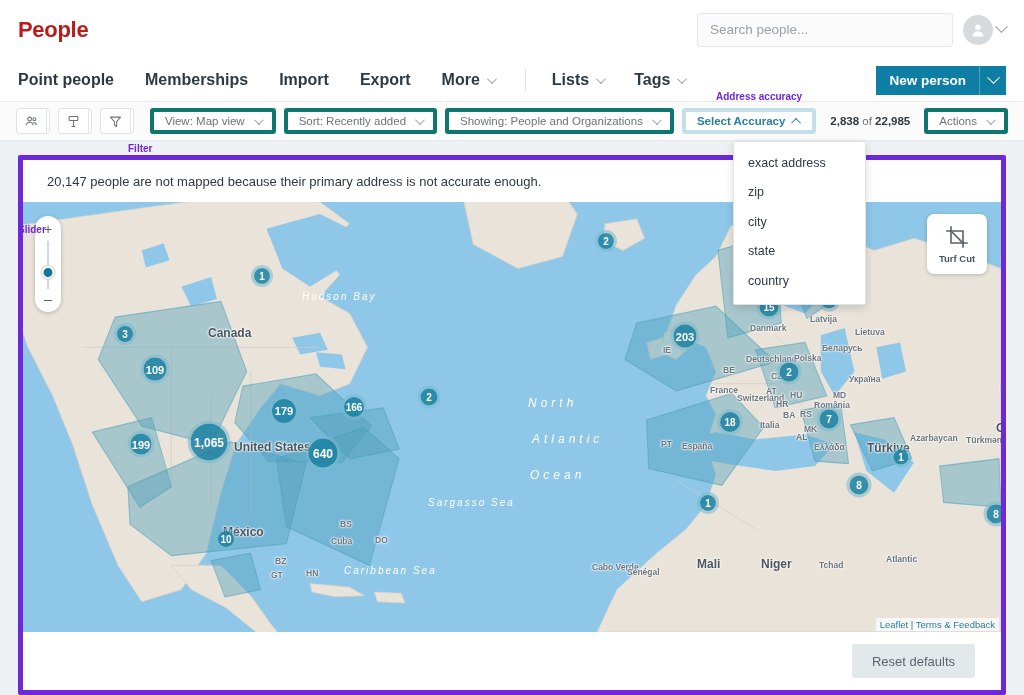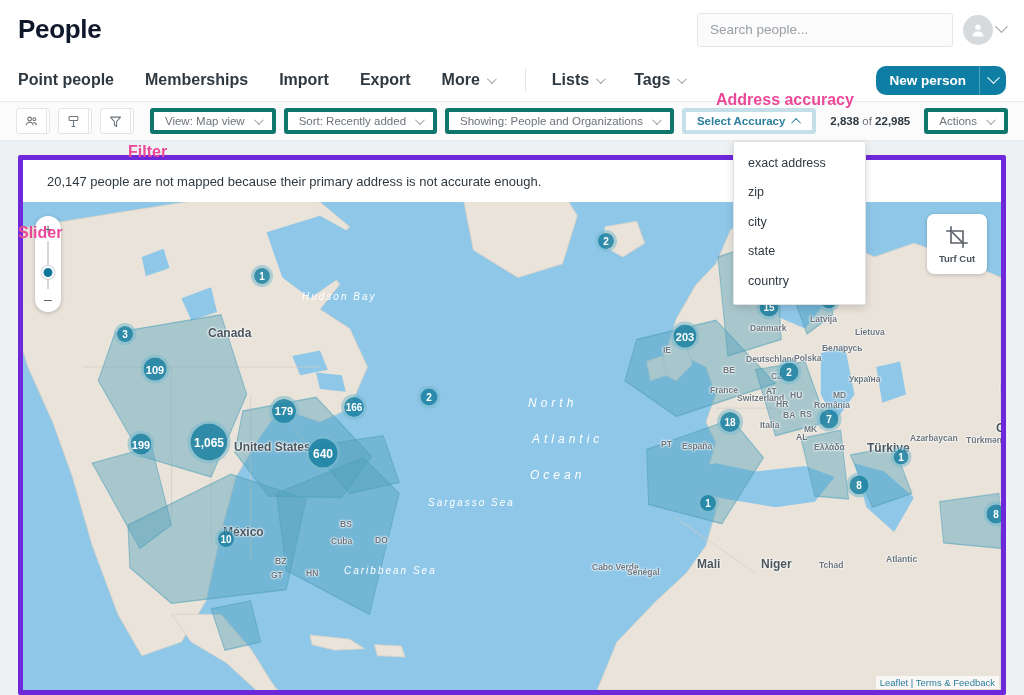--- a/index.html
+++ b/index.html
@@ -16,24 +16,24 @@
 
   
   .header {
     height:59px;
     display:flex;
     align-items:center;
     padding:0 18px;
     position:relative;
   }
   .page-title {
-    font-size:26px;
+    font-size:22px;
     font-weight:bold;
     letter-spacing:-0.3px;
-    color:#0f172a;
+    color:#b91c1c;
   }
   .header-right {
     margin-left:auto;
     display:flex;
     align-items:center;
     gap:10px;
   }
   .search-box {
     width:256px; height:34px;
     border:1px solid #e4e6e8;
@@ -81,21 +81,21 @@
     white-space:nowrap;
   }
   .nav-sep {
     width:1px; height:22px; background:#e2e5e7;
     margin:0 26px 0 0;
   }
   .btn-primary {
     margin-left:auto;
     display:flex; align-items:stretch;
     background:#0e7ea4;
-    border-radius:10px;
+    border-radius:0;
     height:29px;
     color:#ffffff;
     font-size:13.5px;
     font-weight:bold;
     cursor:pointer;
     overflow:hidden;
   }
   .btn-primary .lbl { padding:0 13px; display:flex; align-items:center; }
   .btn-primary .split {
     width:27px;
@@ -317,23 +317,23 @@
     padding:0 20px;
     font-size:13px;
     color:#5c656d;
     font-family:"Liberation Sans", sans-serif;
     cursor:pointer;
   }
 
   
   .annot {
     position:absolute;
-    color:#ec4899;
+    color:#6d28d9;
     font-weight:bold;
-    font-size:16px;
+    font-size:10px;
     z-index:80;
     pointer-events:none;
   }
 </style>
 </head>
 <body>
 
 <div class="header">
   <div class="page-title">People</div>
   <div class="header-right">
@@ -641,18 +641,21 @@
           <div class="cluster" style="left: 766px; top: 170px; width: 25px; height: 25px; font-size: 10px;">2</div>
           <div class="cluster" style="left: 806px; top: 217px; width: 25px; height: 25px; font-size: 10px;">7</div>
           <div class="cluster" style="left: 707px; top: 220px; width: 26px; height: 26px; font-size: 10px;">18</div>
           <div class="cluster" style="left: 878px; top: 255px; width: 21px; height: 21px; font-size: 10px;">1</div>
           <div class="cluster" style="left: 836px; top: 283px; width: 25px; height: 25px; font-size: 10px;">8</div>
           <div class="cluster" style="left: 685px; top: 301px; width: 22px; height: 22px; font-size: 10px;">1</div>
           <div class="cluster" style="left: 973px; top: 312px; width: 25px; height: 25px; font-size: 10px;">8</div>
         </div>
     </div>
 
+    <div class="card-footer">
+      <button class="btn-muted">Reset defaults</button>
+    </div>
   </div>
 </div>
 
 <div class="annot" style="left:716px;top:91px;">Address accuracy</div>
 <div class="annot" style="left:128px;top:143px;">Filter</div>
 <div class="annot" style="left:18px;top:224px;">Slider</div>
 
 </body></html>

